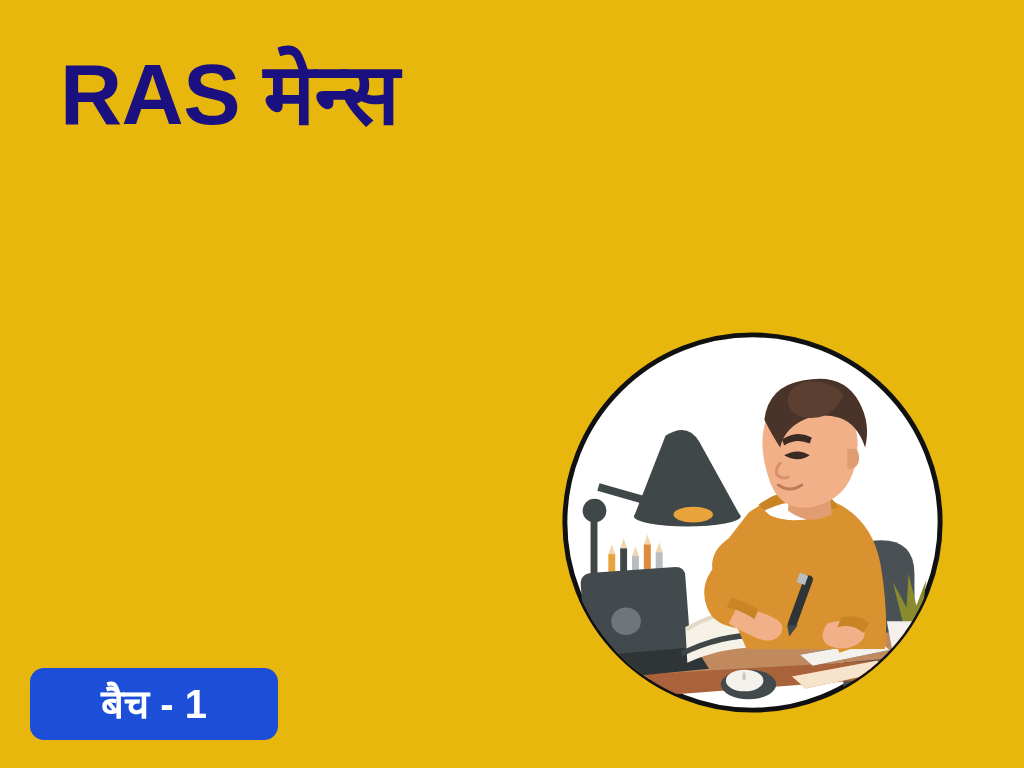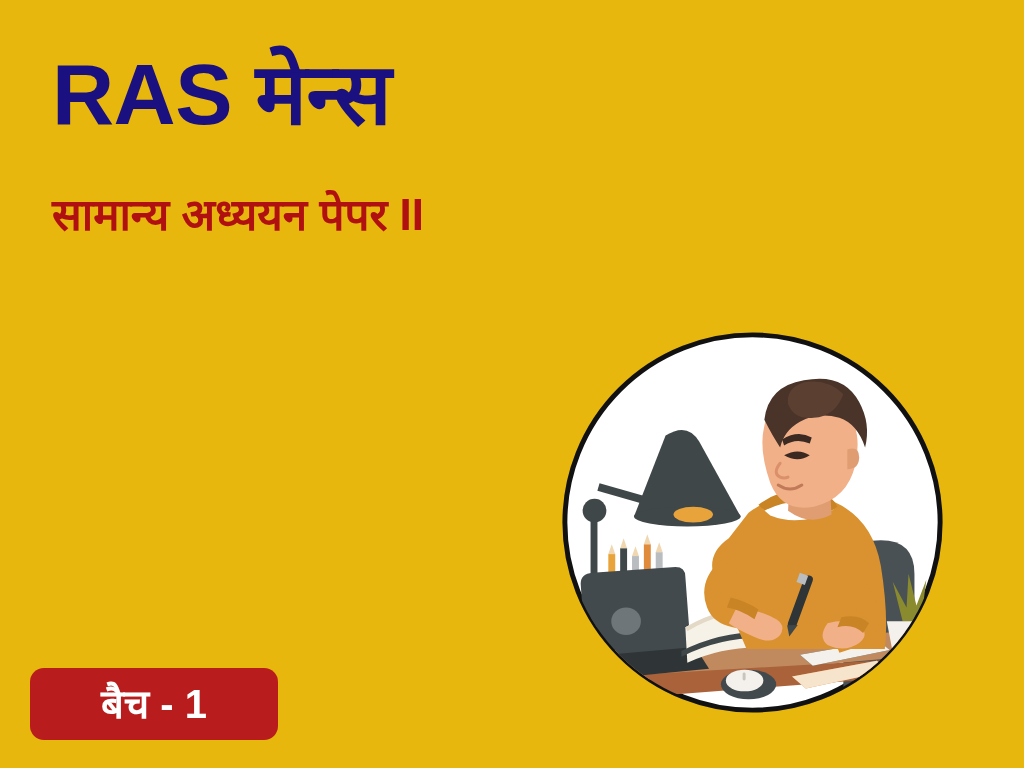--- a/index.html
+++ b/index.html
@@ -13,21 +13,21 @@
     width: 1024px;
     height: 768px;
     overflow: hidden;
     font-family: "Liberation Sans", "DejaVu Sans", sans-serif;
     background: #e8b70e;
   }
 
   
   .title {
     position: absolute;
-    left: 52px;
+    left: 60px;
     top: 48px;
     font-size: 86px;
     font-weight: 700;
     letter-spacing: -0.5px;
     line-height: 1.08;
     color: #1a1080;
     white-space: nowrap;
     font-family: "Liberation Sans", "DejaVu Sans", sans-serif;
   }
   .subtitle {
@@ -58,41 +58,40 @@
     border-radius: 14px;
     color: #ffffff;
     font-size: 40px;
     font-weight: 700;
     line-height: 1;
     padding: 16px 40px;
     box-sizing: border-box;
     white-space: nowrap;
     font-family: "Liberation Sans", "DejaVu Sans", sans-serif;
   }
-  .badge-batch { background: #b91c1c; min-width: 248px; }
+  .badge-batch { background: #1d4ed8; min-width: 248px; }
   .badge-lang  { background: #0a5209; min-width: 190px; }
 
   
   .illus-wrap {
     position: absolute;
     left: 555px;
     top: 325px;
     width: 395px;
     height: 395px;
   }
   .illus-wrap svg { display: block; width: 100%; height: 100%; }
 </style>
 </head>
 <body>
 
 <div id="banner">
 
   <div class="title">RAS मेन्स</div>
 
-  <div class="subtitle">सामान्य अध्ययन पेपर  II</div>
 
   <div class="illus-wrap">
     <svg viewBox="0 0 400 400" xmlns="http://www.w3.org/2000/svg" aria-hidden="true">
       <defs>
         <clipPath id="circClip">
           <circle cx="200" cy="200" r="190"></circle>
         </clipPath>
       </defs>
 
       <circle cx="200" cy="200" r="190" fill="#ffffff"></circle>

